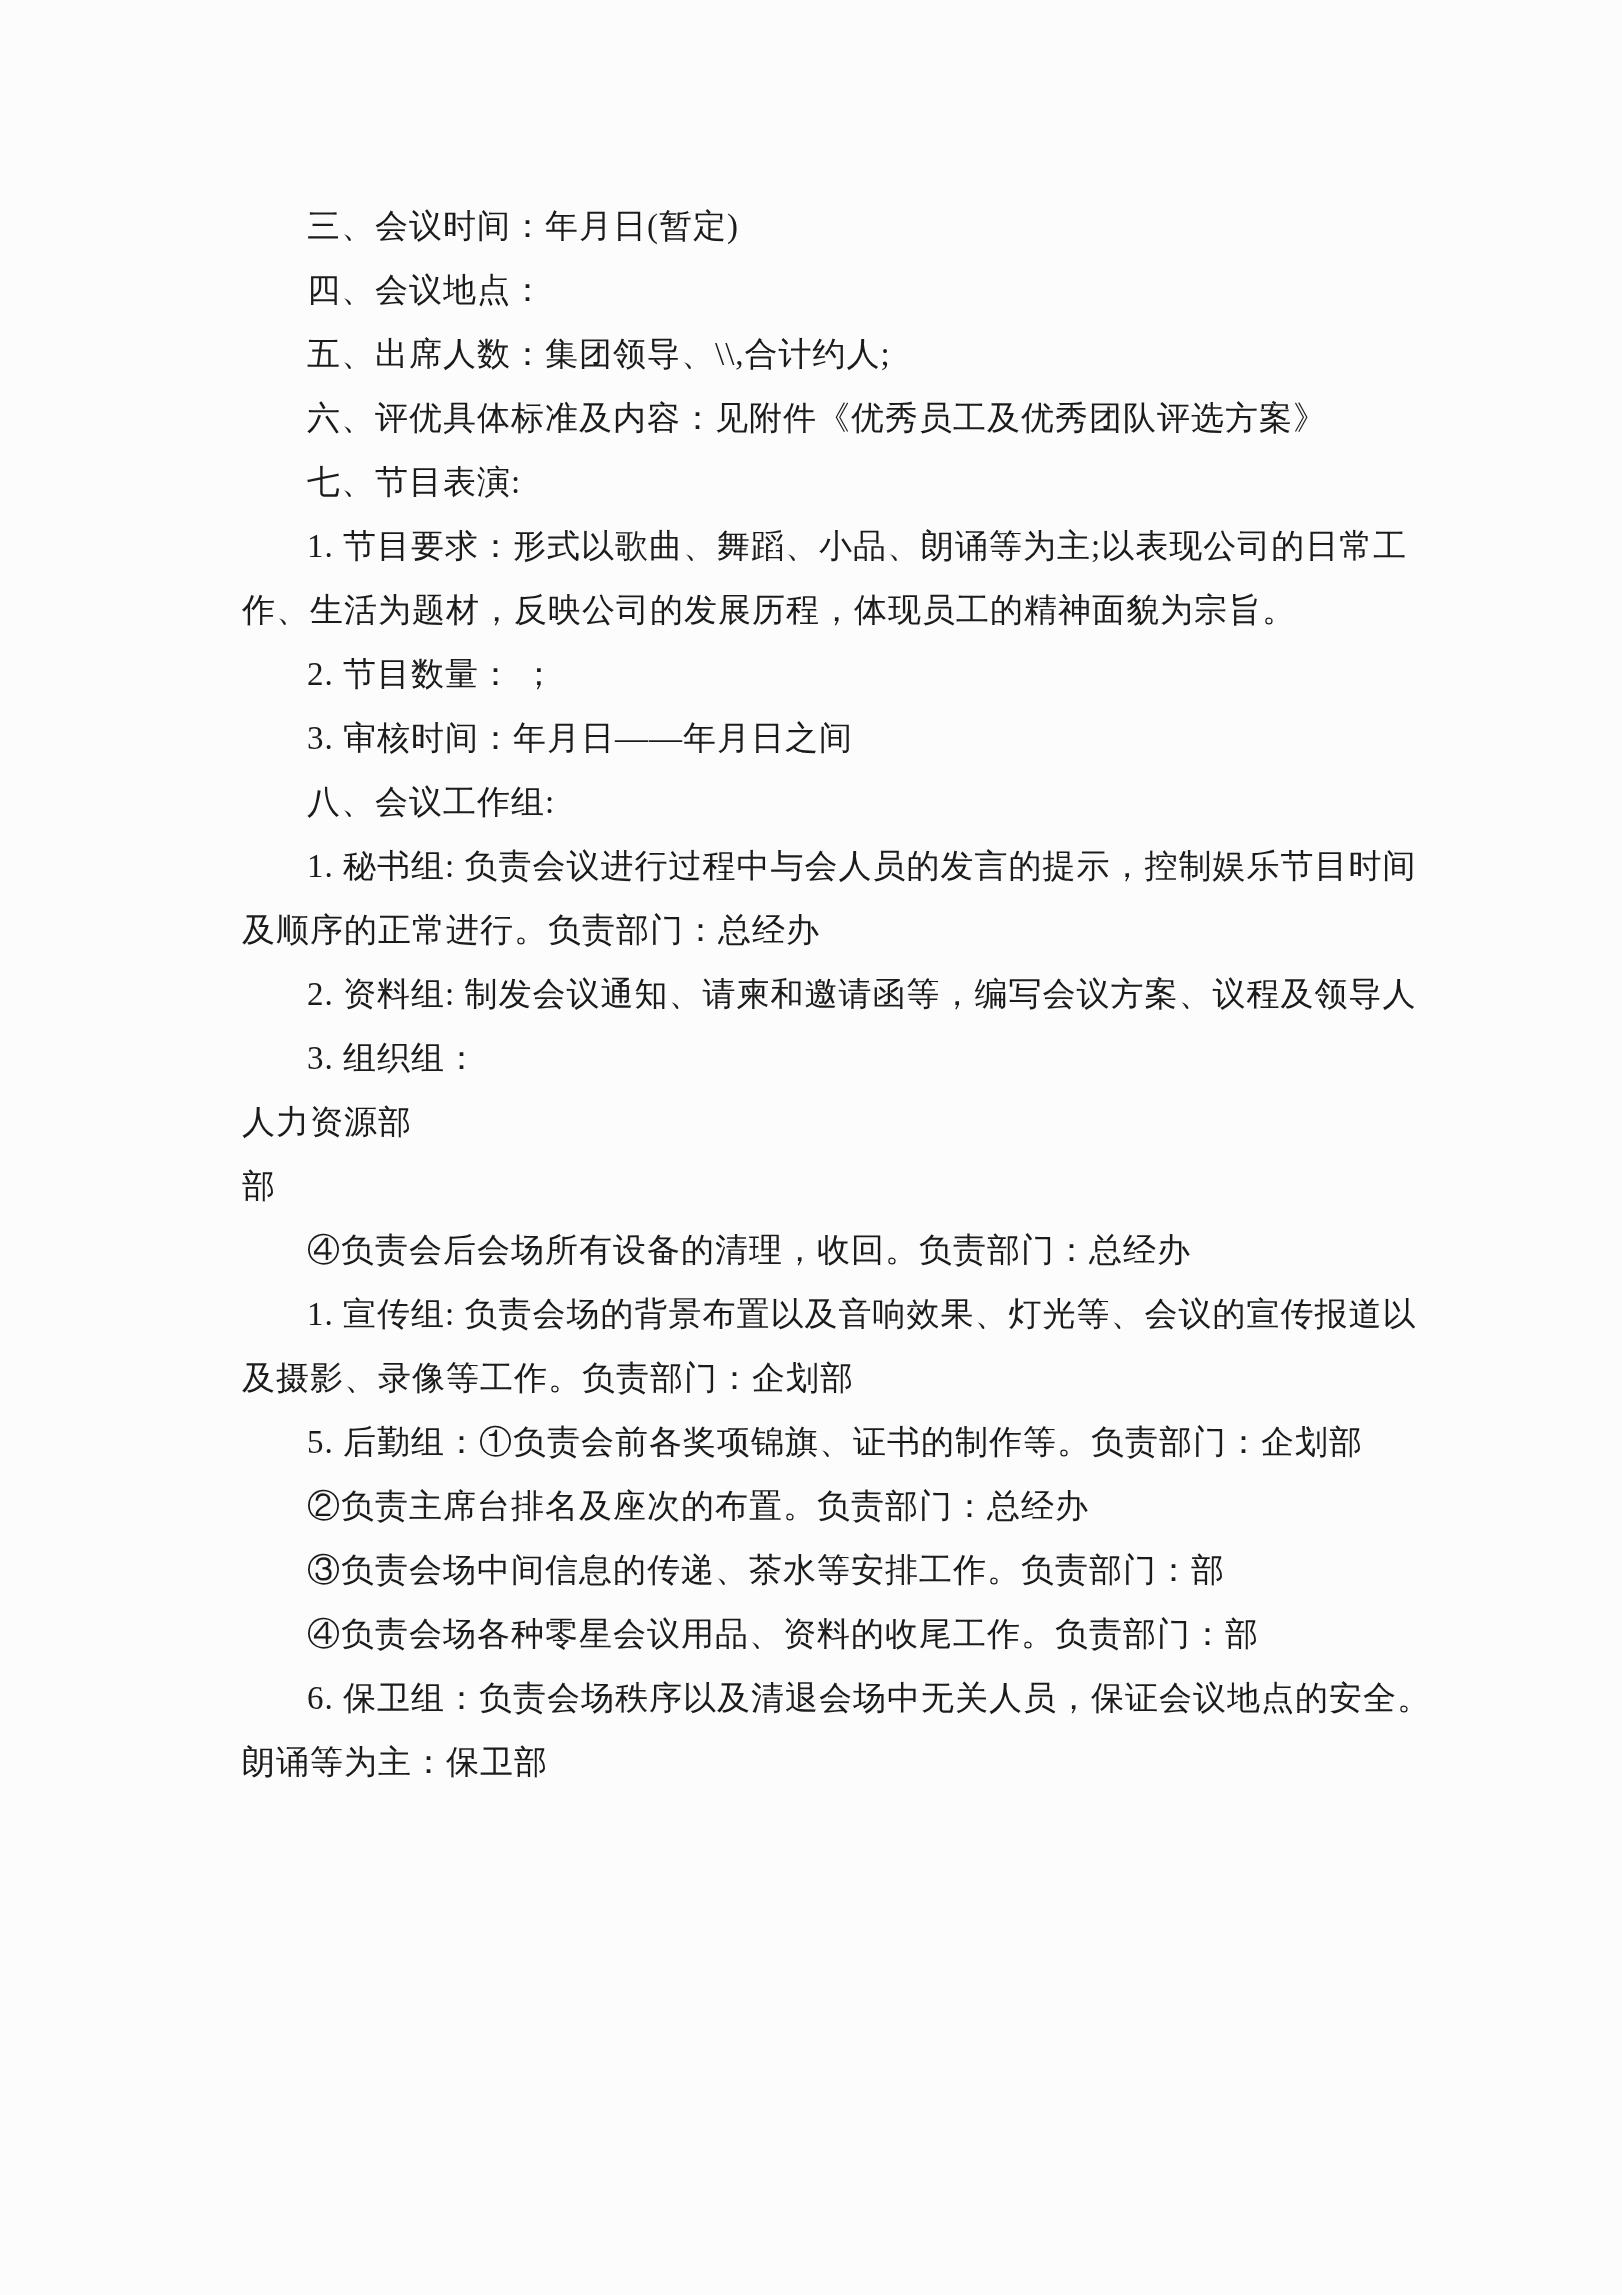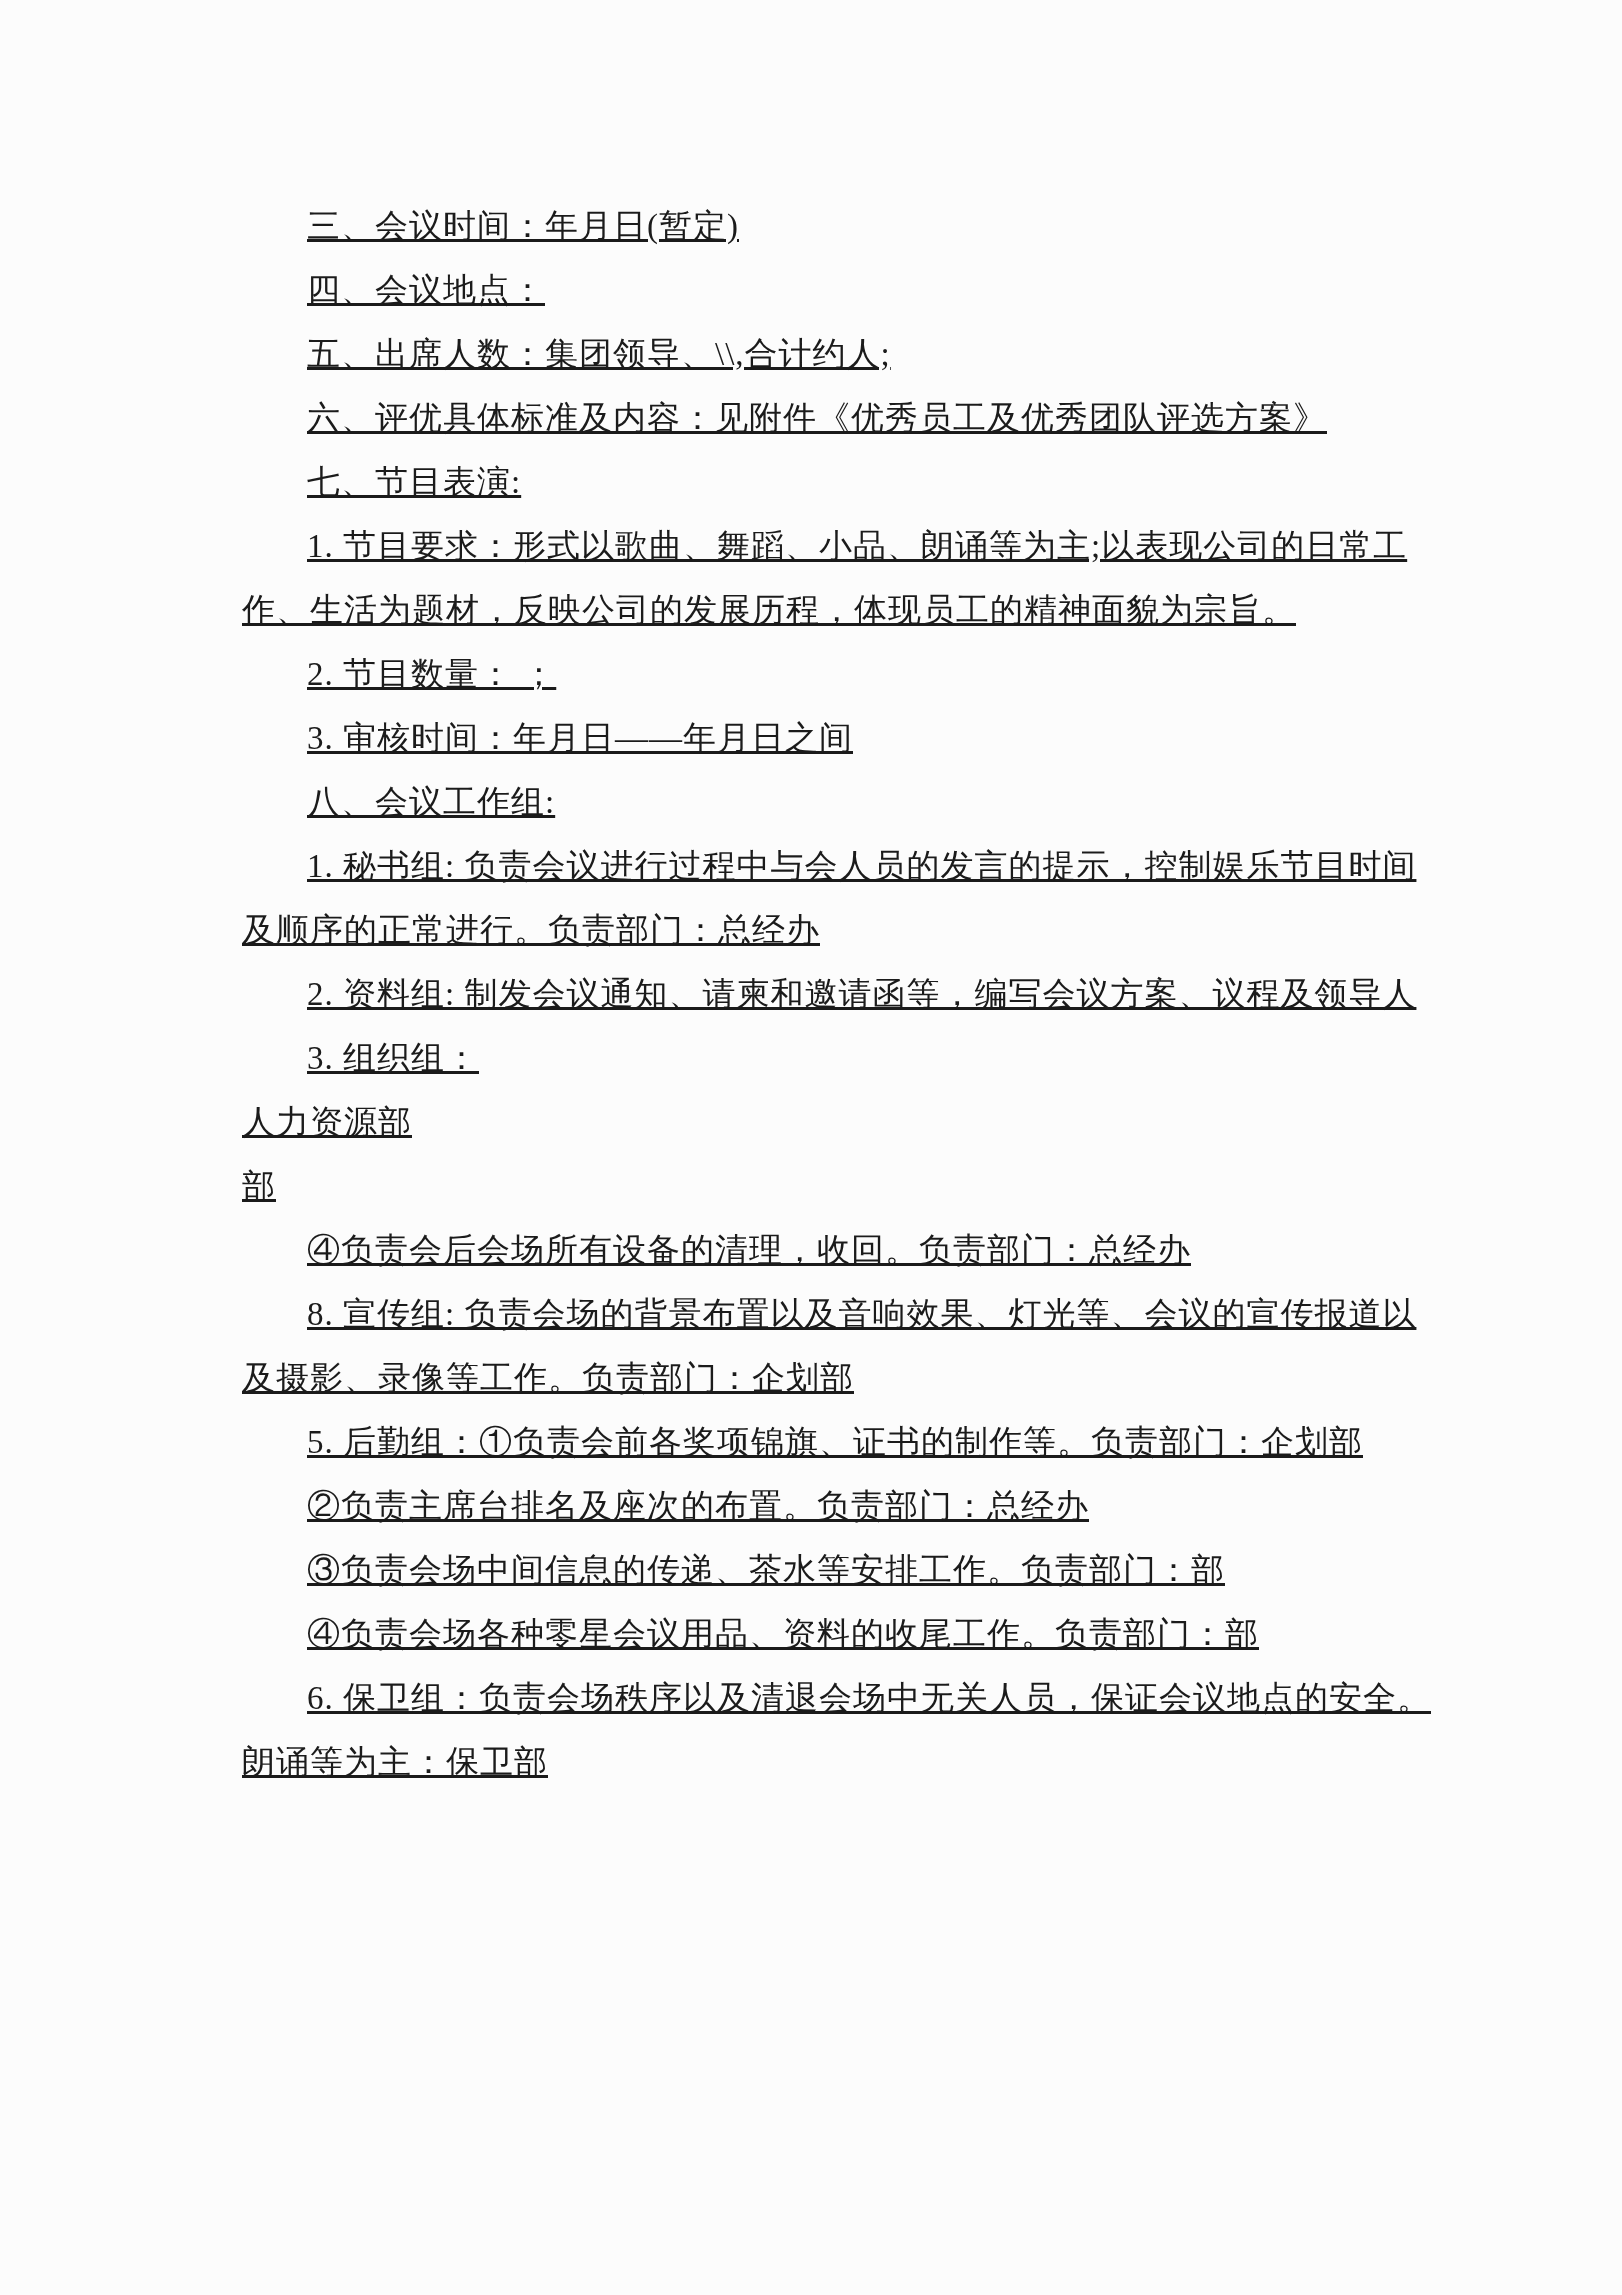--- a/index.html
+++ b/index.html
@@ -29,21 +29,20 @@
     width: 1184px;
     color: #1b1b1b;
   }
   .line {
     height: 64px;
     line-height: 64px;
     font-size: 33px;
     letter-spacing: 1px;
     white-space: pre;
     text-align: left;
-    text-decoration: underline;
   }
   .line.indent {
     padding-left: 65px;
   }
 </style>
 </head>
 <body style="background: rgb(252, 252, 252);">
 
 <div class="page">
   <div class="text-block" style="color: rgb(27, 27, 27);">
@@ -57,21 +56,21 @@
       <div class="line indent">2. 节目数量： ；</div>
       <div class="line indent">3. 审核时间：年月日——年月日之间</div>
       <div class="line indent">八、会议工作组:</div>
       <div class="line indent">1. 秘书组: 负责会议进行过程中与会人员的发言的提示，控制娱乐节目时间</div>
       <div class="line">及顺序的正常进行。负责部门：总经办</div>
       <div class="line indent">2. 资料组: 制发会议通知、请柬和邀请函等，编写会议方案、议程及领导人</div>
       <div class="line indent">3. 组织组：</div>
       <div class="line">人力资源部</div>
       <div class="line">部</div>
       <div class="line indent">④负责会后会场所有设备的清理，收回。负责部门：总经办</div>
-      <div class="line indent">8. 宣传组: 负责会场的背景布置以及音响效果、灯光等、会议的宣传报道以</div>
+      <div class="line indent">1. 宣传组: 负责会场的背景布置以及音响效果、灯光等、会议的宣传报道以</div>
       <div class="line">及摄影、录像等工作。负责部门：企划部</div>
       <div class="line indent">5. 后勤组：①负责会前各奖项锦旗、证书的制作等。负责部门：企划部</div>
       <div class="line indent">②负责主席台排名及座次的布置。负责部门：总经办</div>
       <div class="line indent">③负责会场中间信息的传递、茶水等安排工作。负责部门：部</div>
       <div class="line indent">④负责会场各种零星会议用品、资料的收尾工作。负责部门：部</div>
       <div class="line indent">6. 保卫组：负责会场秩序以及清退会场中无关人员，保证会议地点的安全。</div>
       <div class="line">朗诵等为主：保卫部</div>
     </div>
 </div>
 

